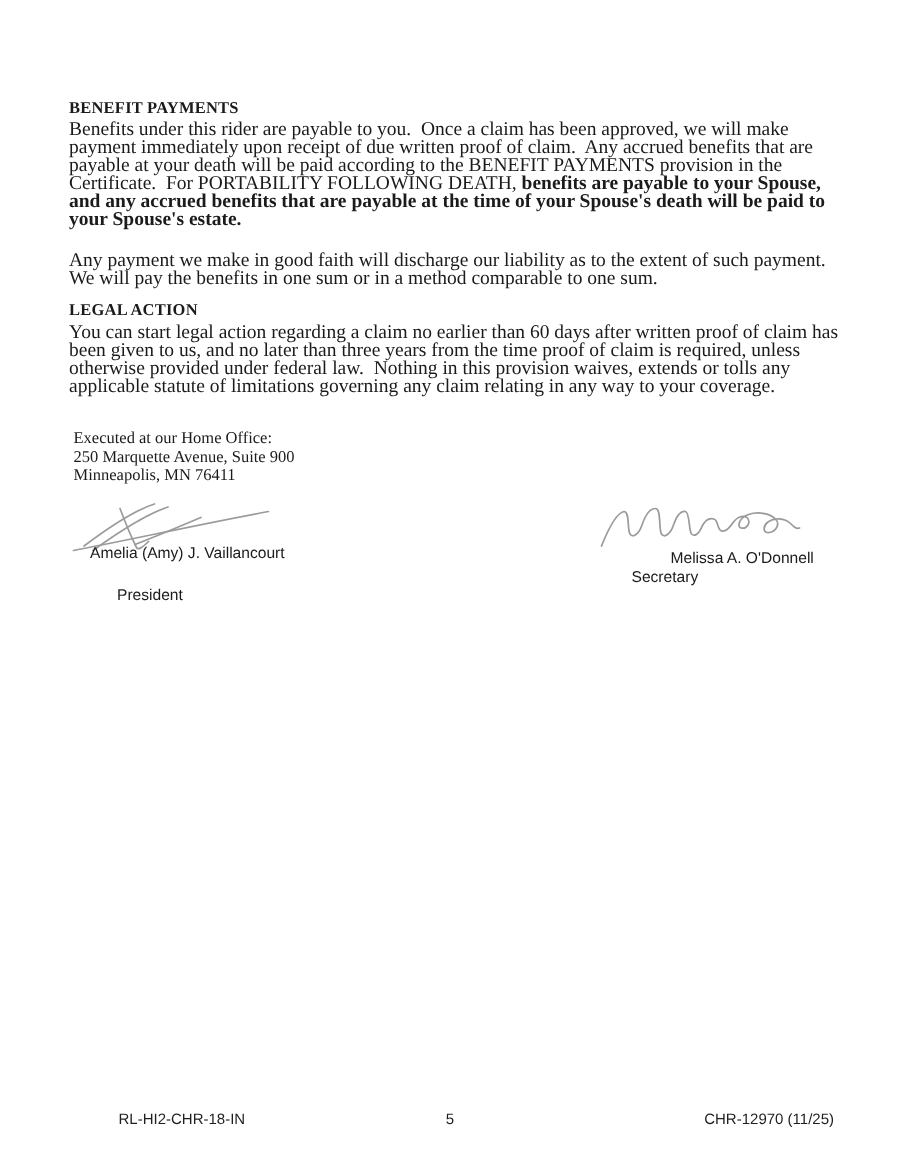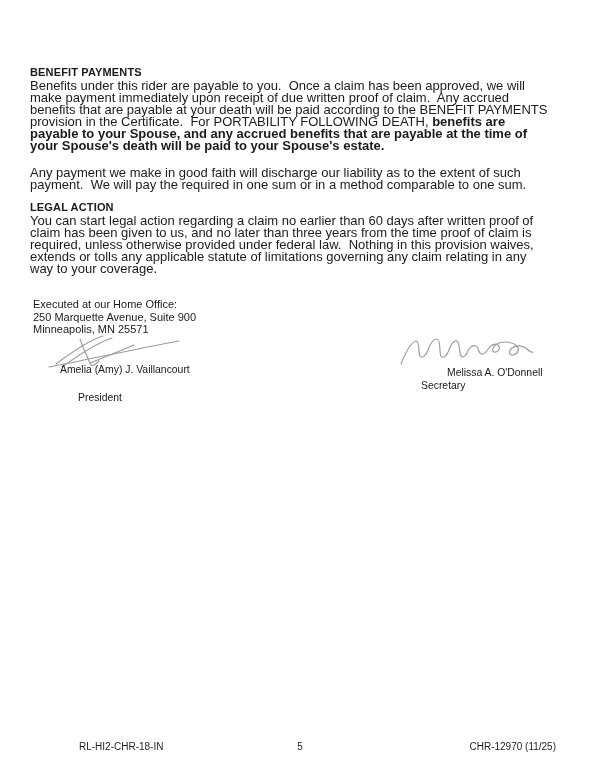--- a/index.html
+++ b/index.html
@@ -7,23 +7,24 @@
     position: relative;
     width: 600px;
     height: 776px;
     background: #ffffff;
     color: #1b1b1b;
     font-family: "Liberation Sans", sans-serif;
     overflow: hidden;
   }
   .content {
     position: absolute;
-    left: 30px;
+    left: 46px;
     top: 66px;
     width: 521px;
+    font-family: Liberation Serif, serif;
   }
   .sec-heading {
     font-size: 11px;
     font-weight: 700;
     line-height: 13px;
     letter-spacing: 0.15px;
   }
   .para {
     margin: 1px 0 0 0;
     font-size: 13px;
@@ -68,30 +69,30 @@
 <body>
 
 <div class="page">
 
   <div class="content">
 
     <div class="sec-heading">BENEFIT PAYMENTS</div>
 
     <p class="para"><span>Benefits under this rider are payable to you.  Once a claim has been approved, we will make payment immediately upon receipt of due written proof of claim.  Any accrued benefits that are payable at your death will be paid according to the BENEFIT PAYMENTS provision in the Certificate.  For PORTABILITY FOLLOWING DEATH, </span><span class="bold">benefits are payable to your Spouse, and any accrued benefits that are payable at the time of your Spouse's death will be paid to your Spouse's estate.</span></p>
 
-    <p class="para mt-p2">Any payment we make in good faith will discharge our liability as to the extent of such payment.  We will pay the required in one sum or in a method comparable to one sum.</p>
+    <p class="para mt-p2">Any payment we make in good faith will discharge our liability as to the extent of such payment.  We will pay the benefits in one sum or in a method comparable to one sum.</p>
 
     <div class="sec-heading mt-h2">LEGAL ACTION</div>
 
     <p class="para">You can start legal action regarding a claim no earlier than 60 days after written proof of claim has been given to us, and no later than three years from the time proof of claim is required, unless otherwise provided under federal law.  Nothing in this provision waives, extends or tolls any applicable statute of limitations governing any claim relating in any way to your coverage.</p>
 
     <div class="address">
       <div>Executed at our Home Office:</div>
       <div>250 Marquette Avenue, Suite 900</div>
-      <div>Minneapolis, MN 25571</div>
+      <div>Minneapolis, MN 76411</div>
     </div>
 
   </div>
 
   <svg class="sig-svg" style="left:46px; top:333px;" width="137" height="38" viewBox="0 0 137 38" aria-hidden="true">
     <g stroke="#9b9b9b">
       <path d="M3 34 C35 28, 85 17, 133 8"></path>
       <path d="M10 31 C26 19, 44 7, 57 3"></path>
       <path d="M16 34 C34 21, 54 9, 66 5"></path>
       <path d="M34 6 C37 14, 41 24, 45 32 C46 34, 49 32, 53 28"></path>

